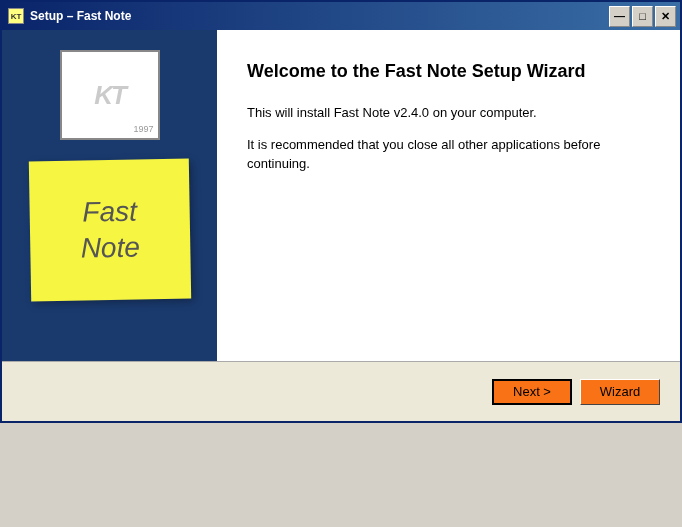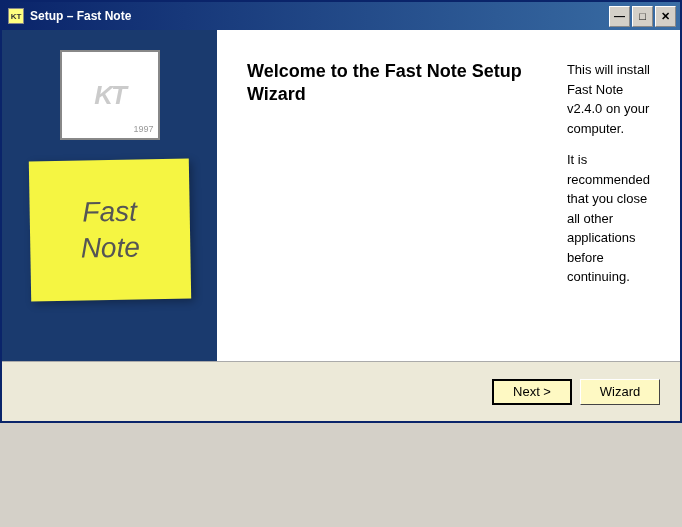--- a/index.html
+++ b/index.html
@@ -157,21 +157,21 @@
       line-height: 1.3;
       text-align: center;
     }
 
     
     .right-panel {
       flex: 1;
       background: white;
       padding: 30px 30px 20px 30px;
       display: flex;
-      flex-direction: row;
+      flex-direction: column;
     }
 
     .wizard-title {
       font-size: 18px;
       font-weight: bold;
       color: #000;
       margin-bottom: 20px;
       line-height: 1.3;
     }
 
@@ -197,21 +197,21 @@
       align-items: center;
       justify-content: flex-end;
       padding: 0 20px;
       gap: 8px;
       flex-shrink: 0;
     }
 
     .win-button {
       min-width: 80px;
       height: 26px;
-      background: #fef9c3;
+      background: #f97316;
       border: 1px solid #888;
       border-top-color: #fff;
       border-left-color: #fff;
       border-bottom-color: #444;
       border-right-color: #444;
       padding: 0 12px;
       font-size: 13px;
       font-family: Tahoma, Arial, sans-serif;
       cursor: pointer;
       display: flex;

